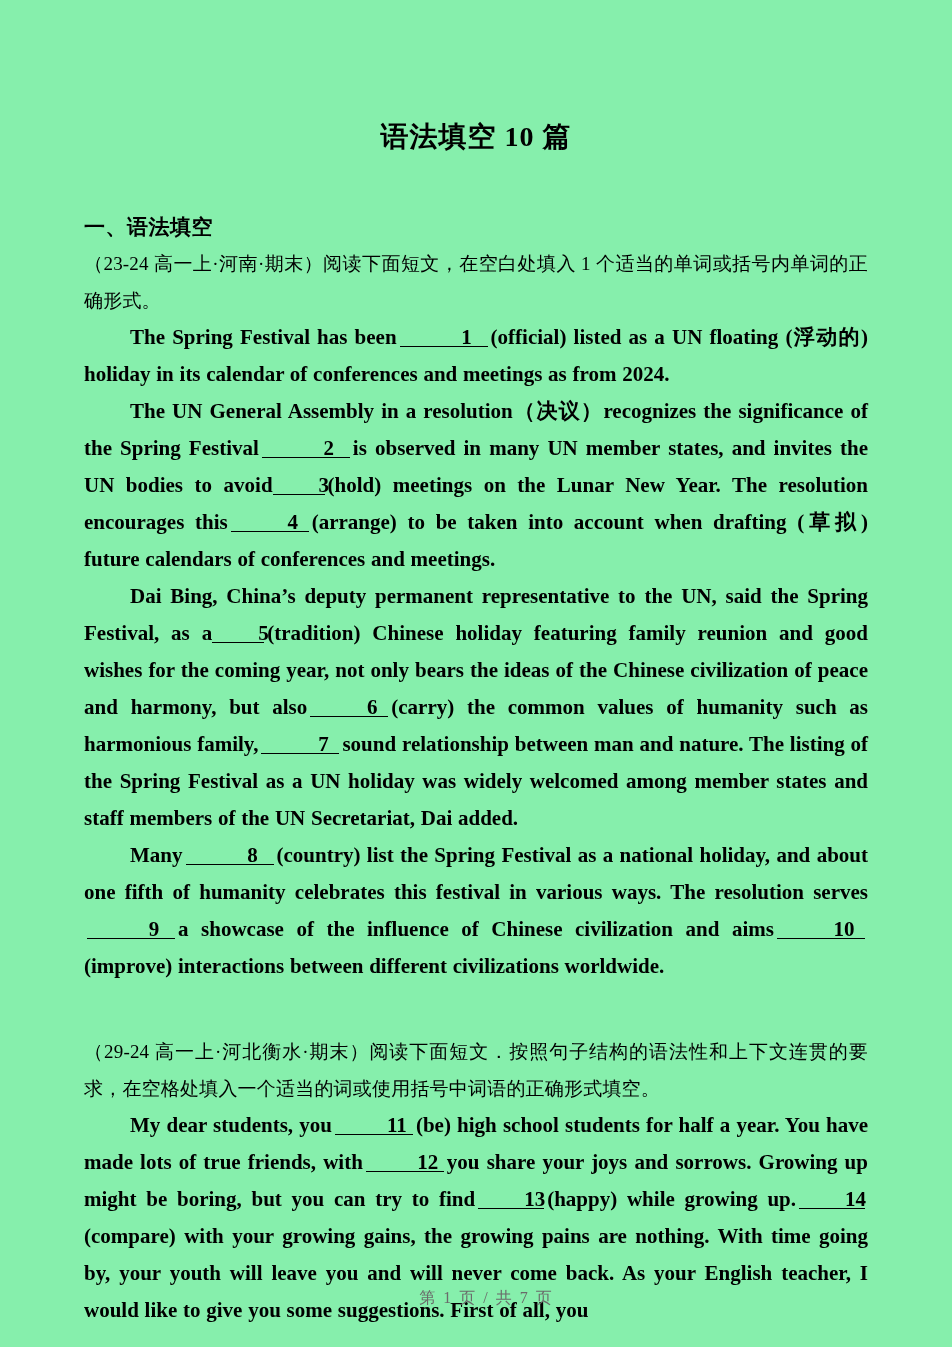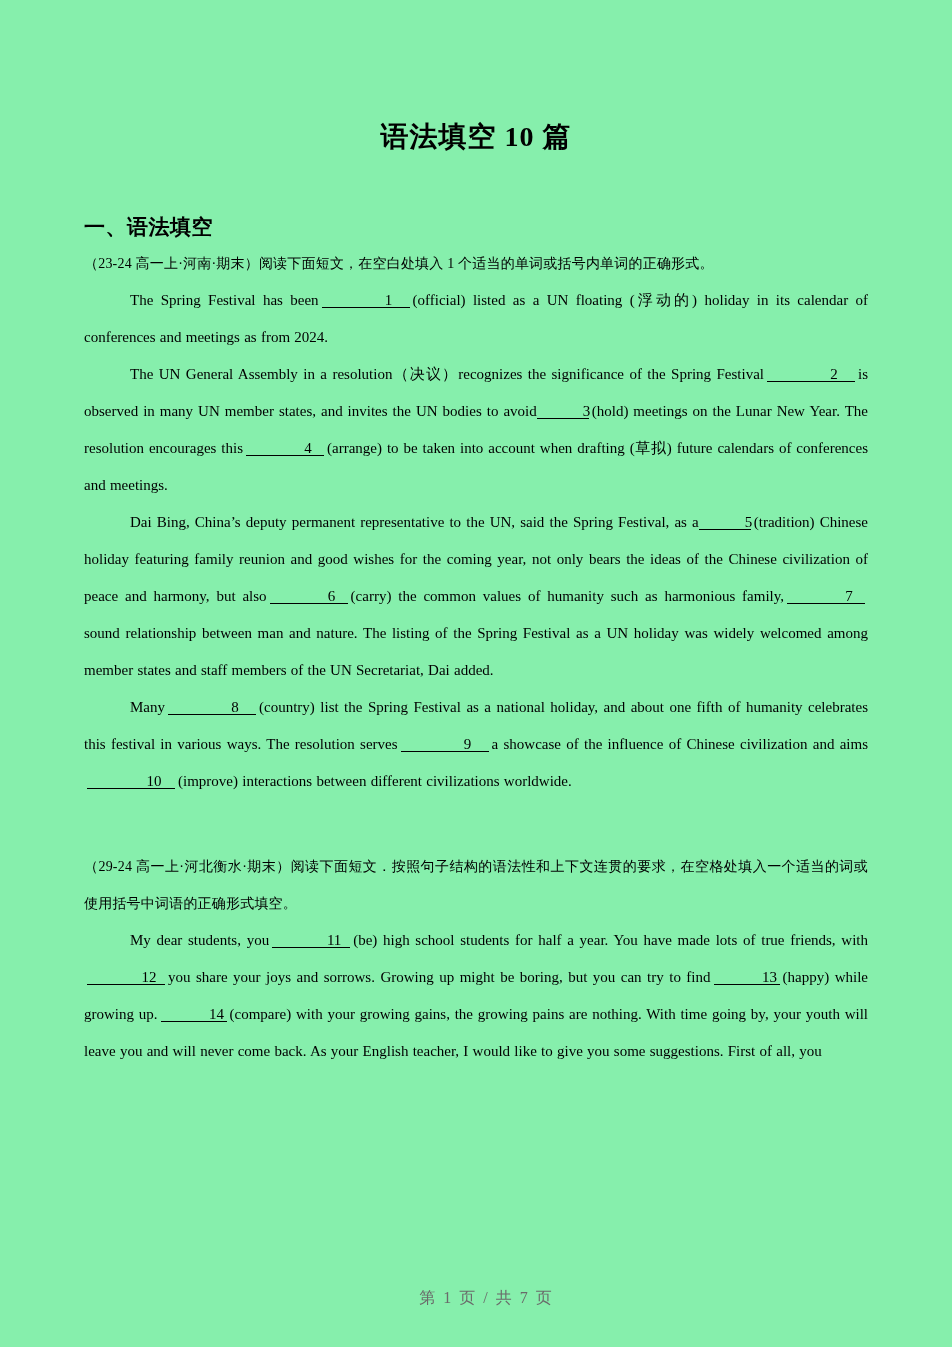--- a/index.html
+++ b/index.html
@@ -36,34 +36,35 @@
     width: 784px;
   }
   .section-heading {
     font-size: 21px;
     font-weight: bold;
     line-height: 36px;
     margin: 0;
     letter-spacing: 0.5px;
   }
   .cn-para {
-    font-size: 14px;
+    font-size: 19px;
     line-height: 37px;
     margin: 0;
     text-align: justify;
     text-justify: inter-ideograph;
     letter-spacing: 0.2px;
   }
   .en-para {
-    font-size: 15px;
+    font-size: 21px;
     line-height: 37px;
     margin: 0;
     text-align: justify;
     text-indent: 46px;
     word-spacing: 0.5px;
+    font-weight: bold;
   }
   .spacer-gap {
     height: 48px;
   }
   .blank {
     display: inline-block;
     border-bottom: 1.4px solid #000;
     text-align: center;
     line-height: 1.05;
     vertical-align: baseline;

